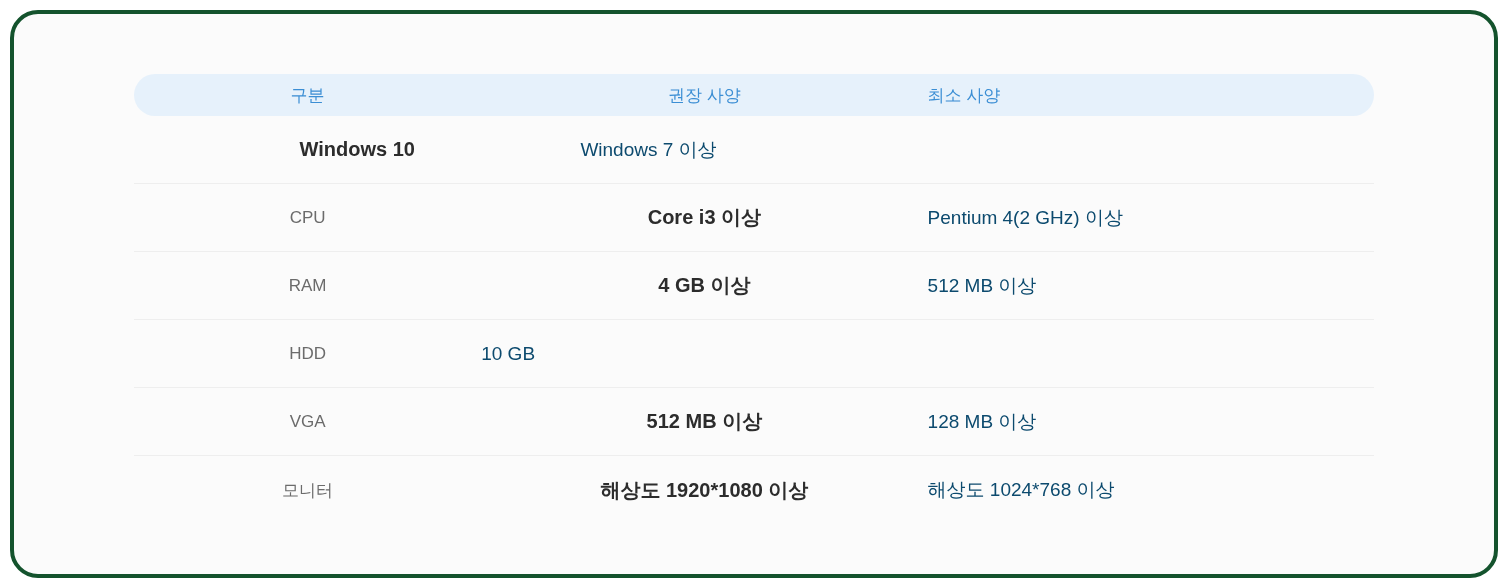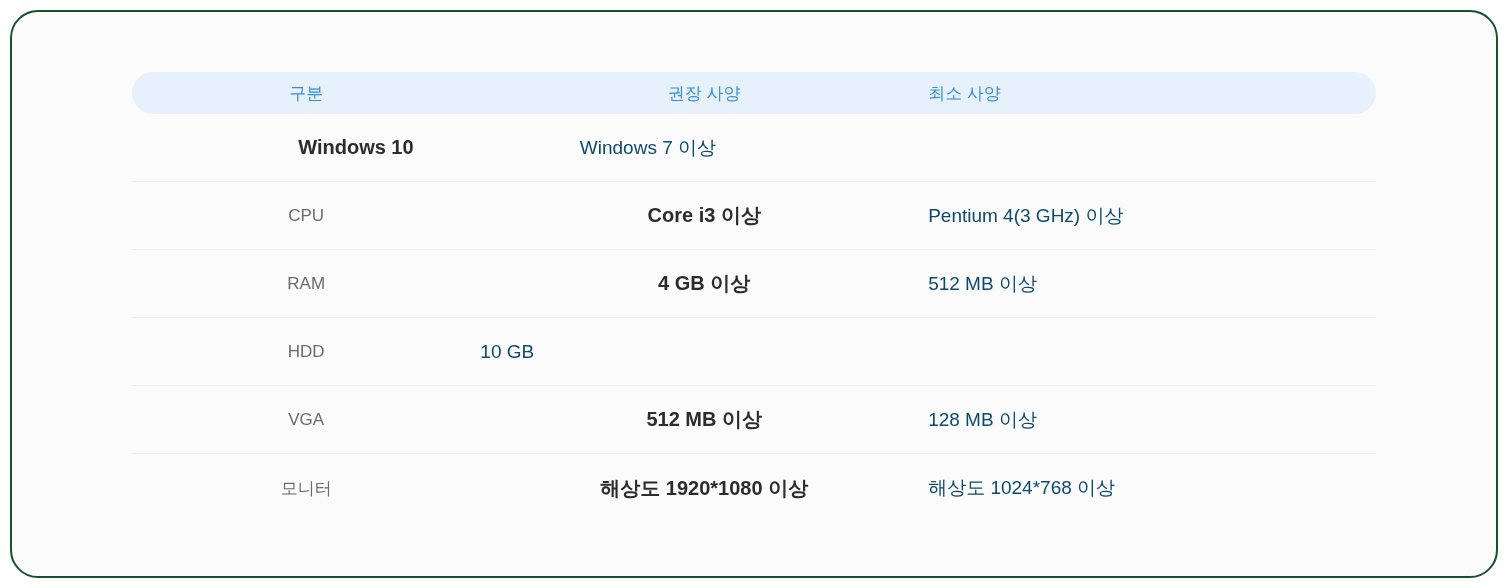--- a/index.html
+++ b/index.html
@@ -9,21 +9,21 @@
     }
     body {
       font-family: -apple-system, BlinkMacSystemFont, "Malgun Gothic", "Segoe UI", sans-serif;
       background: #ffffff;
       padding: 10px;
     }
     .card {
       width: 1488px;
       height: 568px;
       background: #fbfbfb;
-      border: 2px solid #14532d;
+      border: 4px solid #14532d;
       border-radius: 28px;
       padding: 60px 120px;
       display: flex;
       flex-direction: column;
     }
     .spec-table {
       width: 100%;
       display: flex;
       flex-direction: column;
     }
@@ -89,21 +89,21 @@
     </div>
 
     <div class="data-row">
       <div class="col-2 recommended-cell">Windows 10</div>
       <div class="col-3 minimum-cell">Windows 7 이상</div>
     </div>
 
     <div class="data-row">
       <div class="col-1 category-cell">CPU</div>
       <div class="col-2 recommended-cell">Core i3 이상</div>
-      <div class="col-3 minimum-cell">Pentium 4(3 GHz) 이상</div>
+      <div class="col-3 minimum-cell">Pentium 4(2 GHz) 이상</div>
     </div>
 
     <div class="data-row">
       <div class="col-1 category-cell">RAM</div>
       <div class="col-2 recommended-cell">4 GB 이상</div>
       <div class="col-3 minimum-cell">512 MB 이상</div>
     </div>
 
     <div class="data-row">
       <div class="col-1 category-cell">HDD</div>

